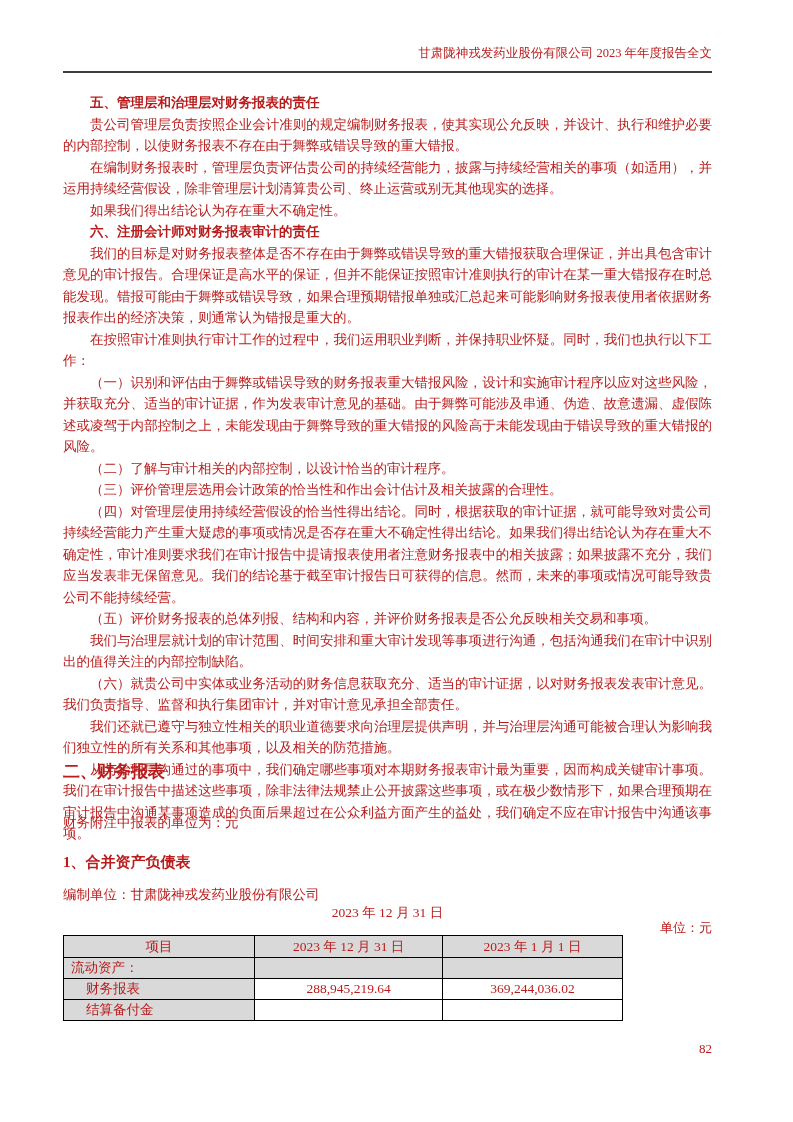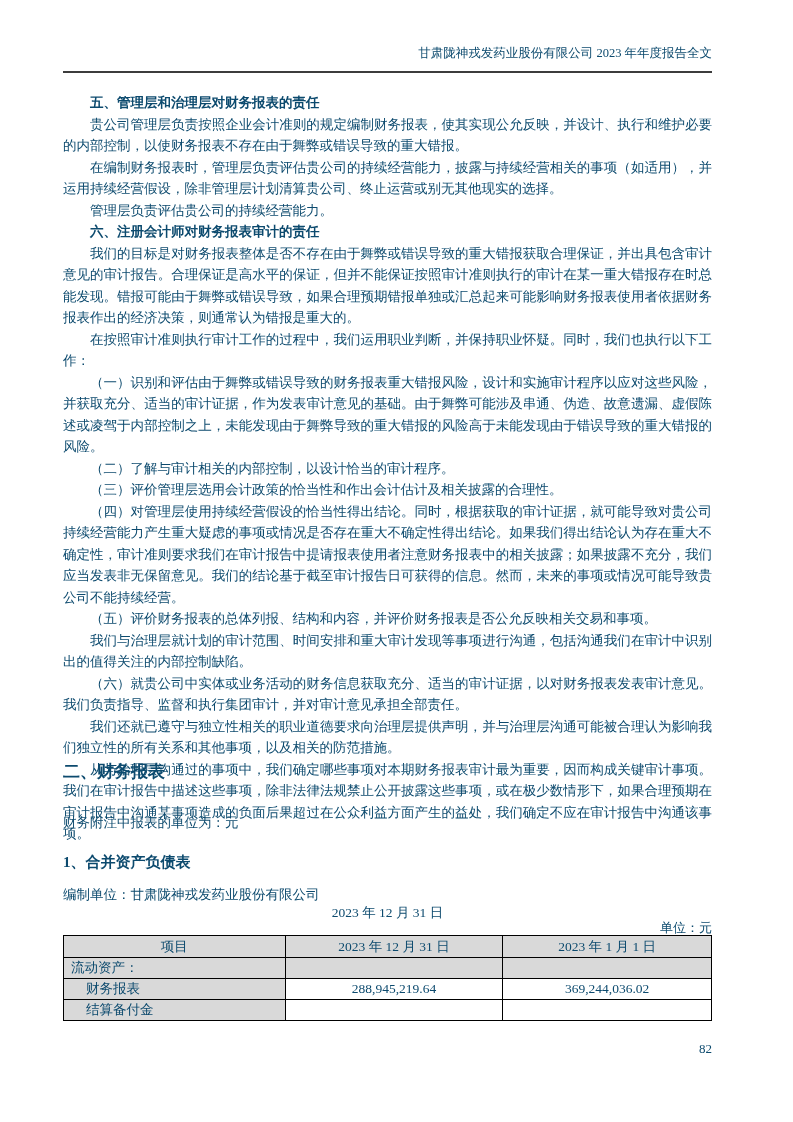--- a/index.html
+++ b/index.html
@@ -2,41 +2,41 @@
 <html><head>
 <meta charset="utf-8">
 <style>
   html,body{margin:0;padding:0;background:#888;}
   .page{
     position:relative;
     width:793px;height:1122px;
     margin:0 auto;
     background:#ffffff;
     font-family:"Liberation Serif","DejaVu Serif",serif;
-    color:#0c4a6e;
+    color:#b91c1c;
     overflow:hidden;
   }
   .content-col{position:absolute;left:63px;width:649px;}
   
   .hdr{top:44px;text-align:right;font-size:12.5px;line-height:18px;}
   .hdr-rule{position:absolute;left:63px;width:649px;top:71px;border-top:2px solid #3c3c3c;height:0;}
   
   .main{top:92px;font-size:13.5px;line-height:21.5px;text-align:justify;}
   .main h4{margin:0;font-size:13.5px;font-weight:bold;text-indent:2em;line-height:21.5px;}
   .main p{margin:0;text-indent:2em;}
   
   .chapter{top:760px;}
   .chapter h2{margin:0;font-size:17px;font-weight:bold;line-height:23px;}
   .unit-note{margin:29px 0 0 0;font-size:13.5px;line-height:21.5px;}
   .chapter h3{margin:18px 0 0 0;font-size:15px;font-weight:bold;line-height:21px;}
   .prepared{margin:11px 0 0 0;font-size:13.5px;line-height:21.5px;}
   .stmt-date{margin:0;font-size:13.5px;line-height:16px;text-align:center;}
   .unit-label{margin:0;font-size:13px;line-height:14px;text-align:right;}
   
-  table.bs{border-collapse:collapse;width:649px;table-layout:fixed;}
+  table.bs{border-collapse:collapse;width:560px;table-layout:fixed;}
   .bs th,.bs td{
     border:1px solid #000;
     font-size:13.5px;font-weight:normal;
     padding:0 7px;height:20px;
     overflow:hidden;white-space:nowrap;
   }
   .bs th{background:#d9d9d9;text-align:center;height:21px;}
   .bs td.label{background:#d9d9d9;text-align:left;}
   .bs td.label.ind{padding-left:22px;}
   .bs tr.shaded td{background:#d9d9d9;}
@@ -54,21 +54,21 @@
 
   <div class="content-col hdr">
     <span>甘肃陇神戎发药业股份有限公司 2023 年年度报告全文</span>
   </div>
   <div class="hdr-rule"></div>
 
   <div class="content-col main">
     <h4>五、管理层和治理层对财务报表的责任</h4>
     <p>贵公司管理层负责按照企业会计准则的规定编制财务报表，使其实现公允反映，并设计、执行和维护必要的内部控制，以使财务报表不存在由于舞弊或错误导致的重大错报。</p>
     <p>在编制财务报表时，管理层负责评估贵公司的持续经营能力，披露与持续经营相关的事项（如适用），并运用持续经营假设，除非管理层计划清算贵公司、终止运营或别无其他现实的选择。</p>
-    <p>管理层负责评估贵公司的持续经营能力。</p>
+    <p>如果我们得出结论认为存在重大不确定性。</p>
 
     <h4>六、注册会计师对财务报表审计的责任</h4>
     <p>我们的目标是对财务报表整体是否不存在由于舞弊或错误导致的重大错报获取合理保证，并出具包含审计意见的审计报告。合理保证是高水平的保证，但并不能保证按照审计准则执行的审计在某一重大错报存在时总能发现。错报可能由于舞弊或错误导致，如果合理预期错报单独或汇总起来可能影响财务报表使用者依据财务报表作出的经济决策，则通常认为错报是重大的。</p>
     <p>在按照审计准则执行审计工作的过程中，我们运用职业判断，并保持职业怀疑。同时，我们也执行以下工作：</p>
     <p>（一）识别和评估由于舞弊或错误导致的财务报表重大错报风险，设计和实施审计程序以应对这些风险，并获取充分、适当的审计证据，作为发表审计意见的基础。由于舞弊可能涉及串通、伪造、故意遗漏、虚假陈述或凌驾于内部控制之上，未能发现由于舞弊导致的重大错报的风险高于未能发现由于错误导致的重大错报的风险。</p>
     <p>（二）了解与审计相关的内部控制，以设计恰当的审计程序。</p>
     <p>（三）评价管理层选用会计政策的恰当性和作出会计估计及相关披露的合理性。</p>
     <p>（四）对管理层使用持续经营假设的恰当性得出结论。同时，根据获取的审计证据，就可能导致对贵公司持续经营能力产生重大疑虑的事项或情况是否存在重大不确定性得出结论。如果我们得出结论认为存在重大不确定性，审计准则要求我们在审计报告中提请报表使用者注意财务报表中的相关披露；如果披露不充分，我们应当发表非无保留意见。我们的结论基于截至审计报告日可获得的信息。然而，未来的事项或情况可能导致贵公司不能持续经营。</p>
     <p>（五）评价财务报表的总体列报、结构和内容，并评价财务报表是否公允反映相关交易和事项。</p>
     <p>我们与治理层就计划的审计范围、时间安排和重大审计发现等事项进行沟通，包括沟通我们在审计中识别出的值得关注的内部控制缺陷。</p>

